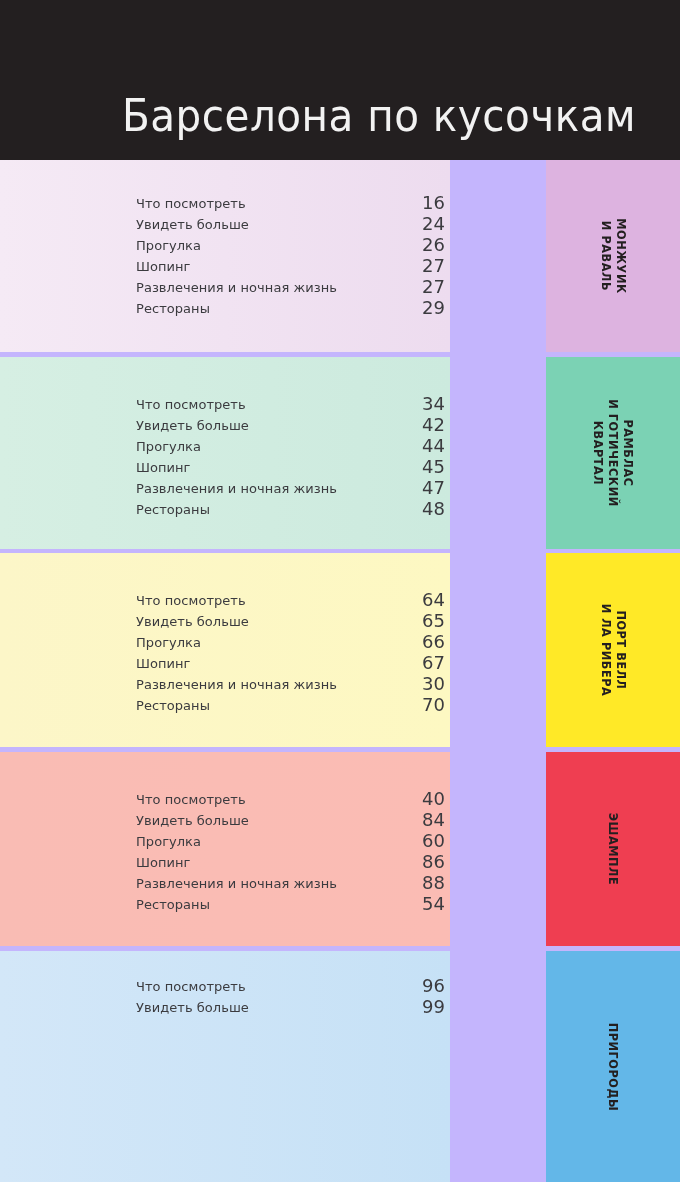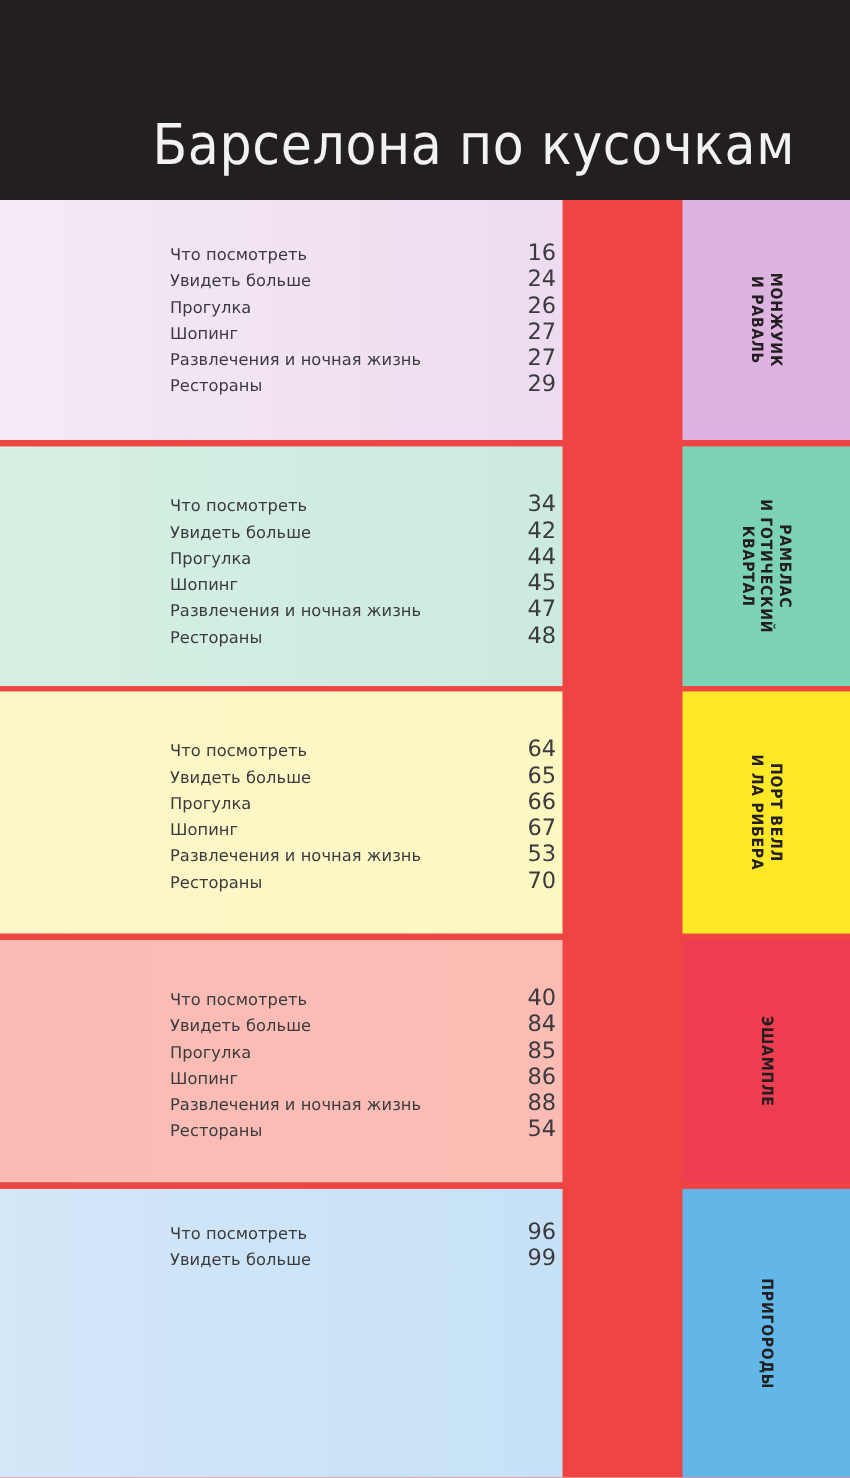--- a/index.html
+++ b/index.html
@@ -13,21 +13,21 @@
     height: 1182px;
     overflow: hidden;
     font-family: "DejaVu Sans", "Liberation Sans", sans-serif;
     -webkit-font-smoothing: antialiased;
   }
 
   #page {
     position: relative;
     width: 680px;
     height: 1182px;
-    background: #ef4444;
+    background: #c4b5fd;
   }
 
   
   .header {
     position: absolute;
     left: 0;
     top: 0;
     width: 680px;
     height: 160px;
     background: #231f20;
@@ -159,37 +159,37 @@
           </div>
         </div>
       </div>
       <div class="section" style="top: 553px; height: 194px;">
         <div class="section-body" style="background: linear-gradient(to right, rgb(252, 246, 200) 0%, rgb(253, 248, 194) 100%);">
           <div class="entries" style="top: 36px;">
             <div class="entry"><span class="entry-label">Что посмотреть</span><span class="entry-page">64</span></div>
             <div class="entry"><span class="entry-label">Увидеть больше</span><span class="entry-page">65</span></div>
             <div class="entry"><span class="entry-label">Прогулка</span><span class="entry-page">66</span></div>
             <div class="entry"><span class="entry-label">Шопинг</span><span class="entry-page">67</span></div>
-            <div class="entry"><span class="entry-label">Развлечения и ночная жизнь</span><span class="entry-page">53</span></div>
+            <div class="entry"><span class="entry-label">Развлечения и ночная жизнь</span><span class="entry-page">30</span></div>
             <div class="entry"><span class="entry-label">Рестораны</span><span class="entry-page">70</span></div>
           </div>
         </div>
         <div class="section-tab" style="background: rgb(255, 233, 39);">
           <div class="tab-label">
             <div>ПОРТ ВЕЛЛ</div>
             <div>И ЛА РИБЕРА</div>
           </div>
         </div>
       </div>
       <div class="section" style="top: 752px; height: 194px;">
         <div class="section-body" style="background: linear-gradient(to right, rgb(249, 188, 180) 0%, rgb(251, 188, 180) 100%);">
           <div class="entries" style="top: 36px;">
             <div class="entry"><span class="entry-label">Что посмотреть</span><span class="entry-page">40</span></div>
             <div class="entry"><span class="entry-label">Увидеть больше</span><span class="entry-page">84</span></div>
-            <div class="entry"><span class="entry-label">Прогулка</span><span class="entry-page">85</span></div>
+            <div class="entry"><span class="entry-label">Прогулка</span><span class="entry-page">60</span></div>
             <div class="entry"><span class="entry-label">Шопинг</span><span class="entry-page">86</span></div>
             <div class="entry"><span class="entry-label">Развлечения и ночная жизнь</span><span class="entry-page">88</span></div>
             <div class="entry"><span class="entry-label">Рестораны</span><span class="entry-page">54</span></div>
           </div>
         </div>
         <div class="section-tab" style="background: rgb(239, 62, 81);">
           <div class="tab-label">
             <div>ЭШАМПЛЕ</div>
           </div>
         </div>

